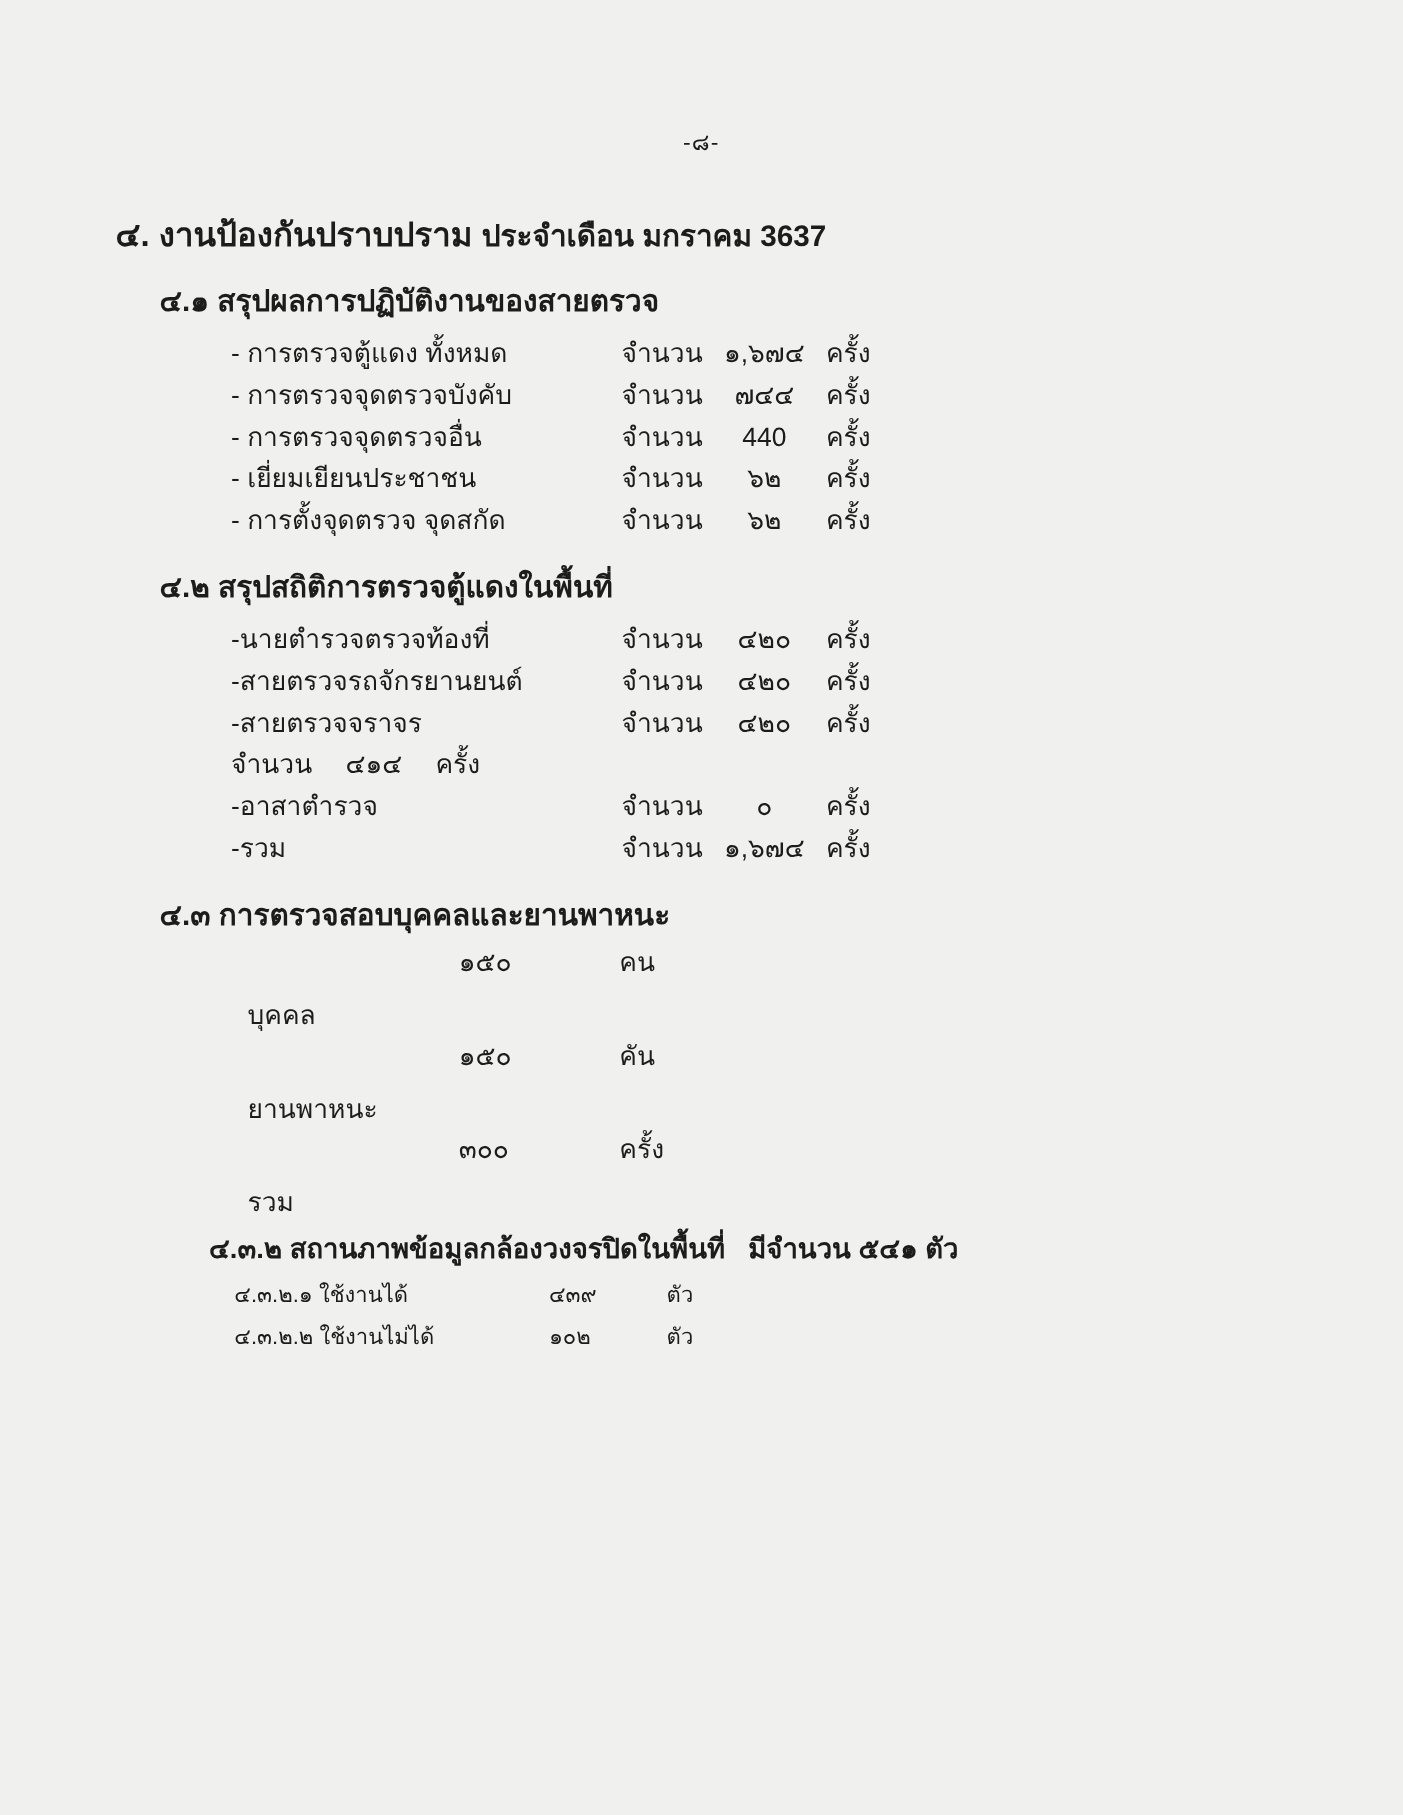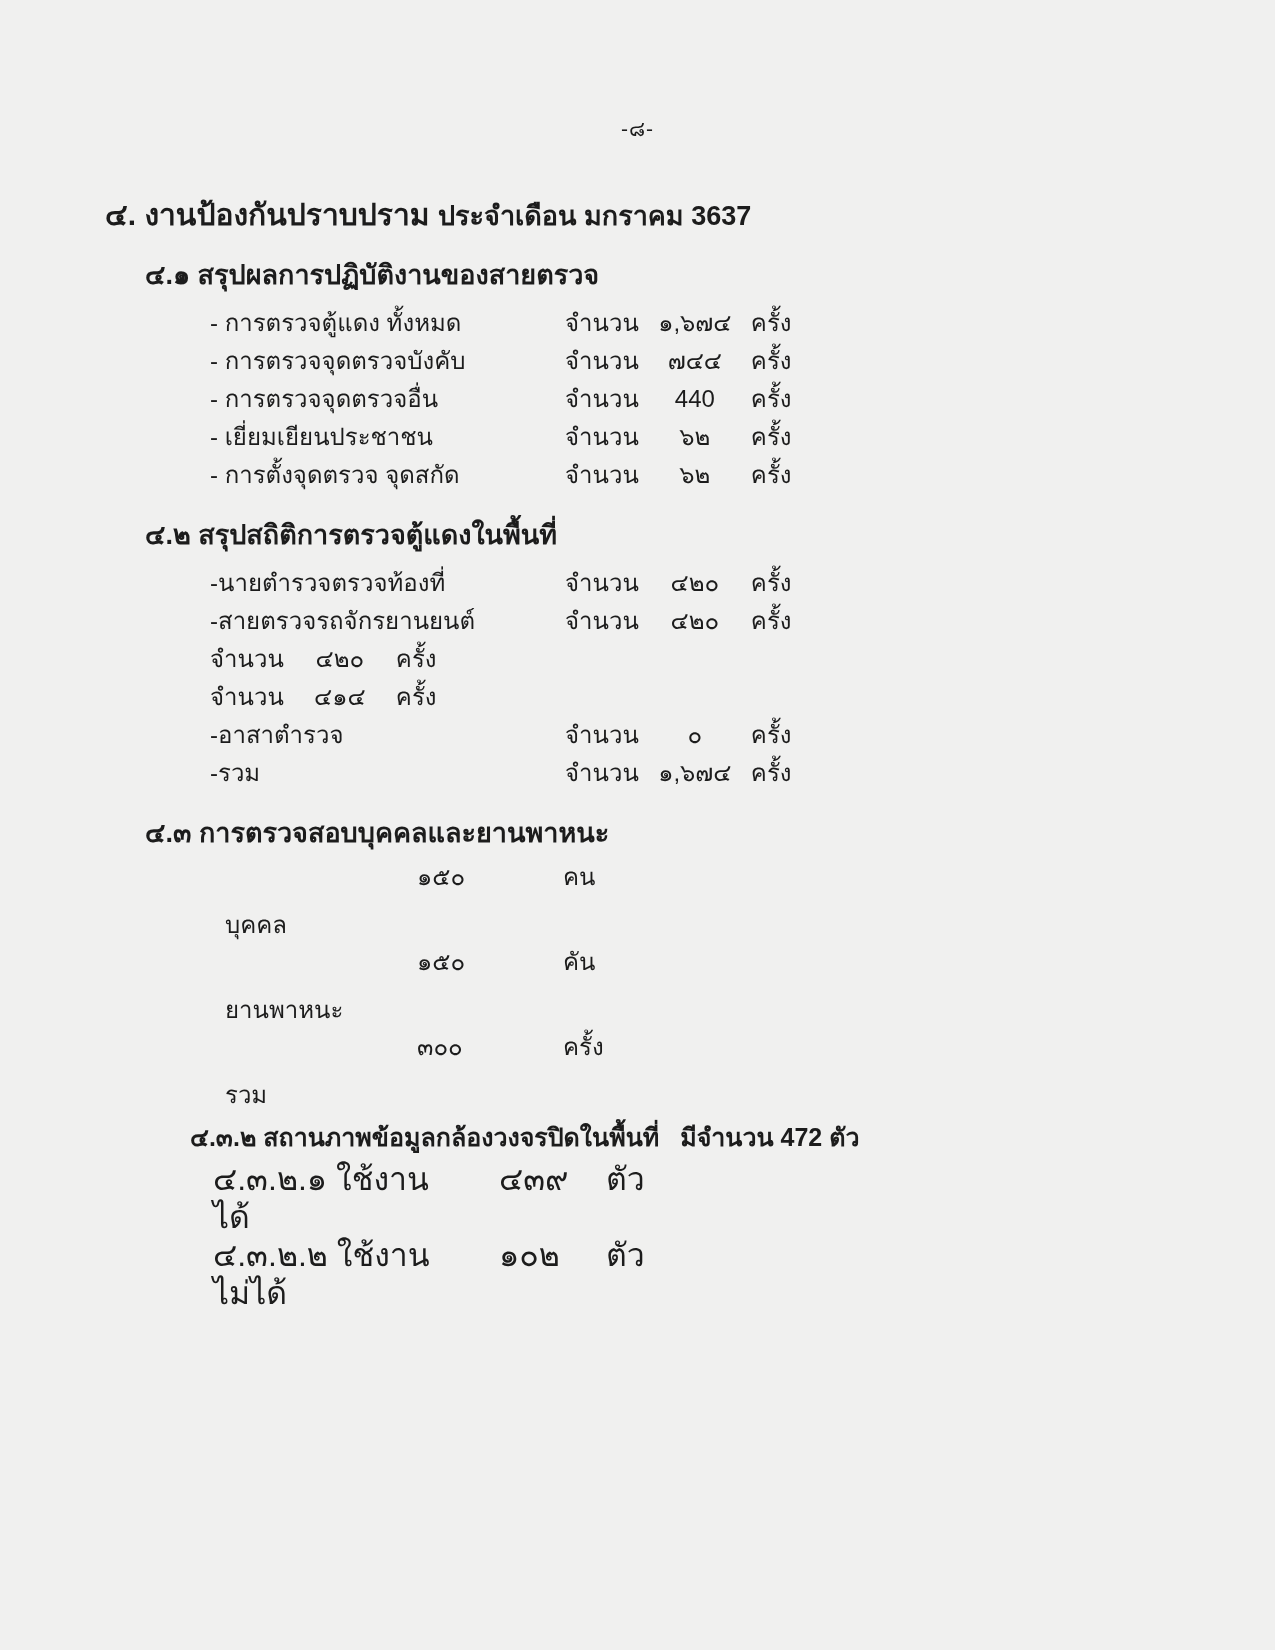--- a/index.html
+++ b/index.html
@@ -64,21 +64,21 @@
     margin-left:85px;
     font-weight:bold;
     font-size:25px;
     line-height:37px;
   }
   .sub-title .count{margin-left:14px;}
   .cctv-rows{margin-top:4px;}
   .cctv-row{
     display:flex;
     margin-left:108px;
-    font-size:32px;
+    font-size:20px;
     line-height:38px;
   }
   .c-label{width:242px;flex:0 0 242px;}
   .c-num{width:107px;flex:0 0 107px;margin-left:44px;}
   .c-unit{flex:0 0 auto;}
 </style>
 </head>
 <body>
 
 <div class="page">
@@ -134,20 +134,21 @@
         <span class="s-num">๔๒๐</span>
         <span class="s-unit">ครั้ง</span>
       </div>
       <div class="stat-row">
         <span class="s-label">-สายตรวจรถจักรยานยนต์</span>
         <span class="s-word">จำนวน</span>
         <span class="s-num">๔๒๐</span>
         <span class="s-unit">ครั้ง</span>
       </div>
       <div class="stat-row">
+        <span class="s-label">-สายตรวจจราจร</span>
         <span class="s-word">จำนวน</span>
         <span class="s-num">๔๒๐</span>
         <span class="s-unit">ครั้ง</span>
       </div>
       <div class="stat-row">
         <span class="s-word">จำนวน</span>
         <span class="s-num">๔๑๔</span>
         <span class="s-unit">ครั้ง</span>
       </div>
       <div class="stat-row">
@@ -180,21 +181,21 @@
       </div>
       <div class="person-row">
         <span class="p-label">รวม</span>
         <span class="p-num">๓๐๐</span>
         <span class="p-unit">ครั้ง</span>
       </div>
     </div>
 
     <div class="sub-title">
       <span>๔.๓.๒ สถานภาพข้อมูลกล้องวงจรปิดในพื้นที่</span>
-      <span class="count">มีจำนวน 472 ตัว</span>
+      <span class="count">มีจำนวน ๕๔๑ ตัว</span>
     </div>
 
     <div class="cctv-rows">
       <div class="cctv-row">
         <span class="c-label">๔.๓.๒.๑ ใช้งานได้</span>
         <span class="c-num">๔๓๙</span>
         <span class="c-unit">ตัว</span>
       </div>
       <div class="cctv-row">
         <span class="c-label">๔.๓.๒.๒ ใช้งานไม่ได้</span>

